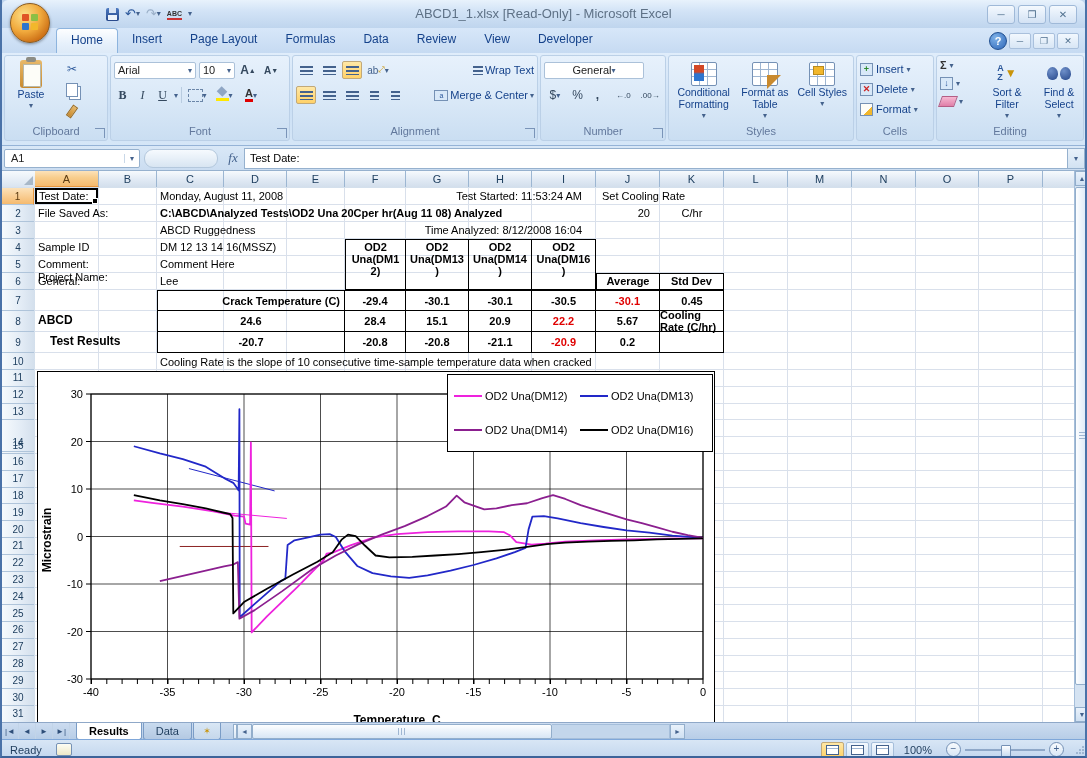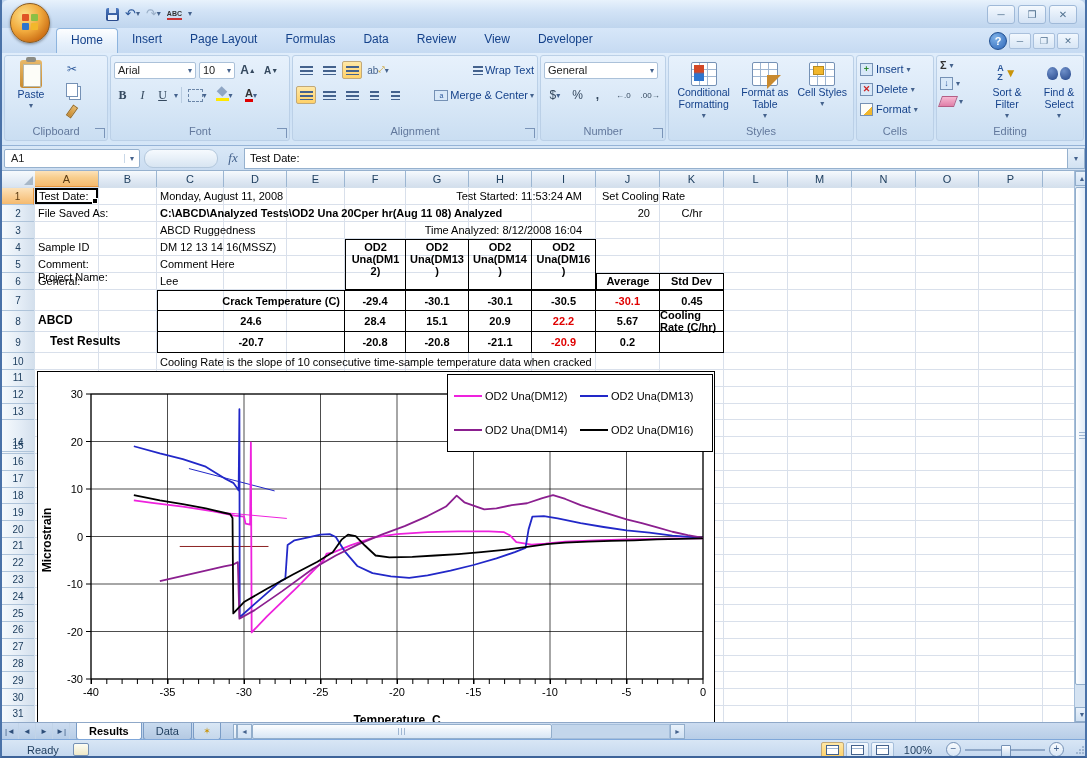--- a/index.html
+++ b/index.html
@@ -202,20 +202,21 @@
           <span>↷</span>
           <span class="qdrop">▾</span>
         </span>
       <span class="qbtn">
           <span class="spell">ABC</span>
         </span>
       <span class="qbtn">
           <span class="qdrop">▾</span>
         </span>
     </div>
+    <div id="title-text">ABCD1_1.xlsx  [Read-Only] - Microsoft Excel</div>
     <div class="winbtns">
       <span class="wbtn">─</span>
       <span class="wbtn">❐</span>
       <span class="wbtn">✕</span>
     </div>
   </div>
   <div id="orb">
     <span class="sq s1"></span>
       <span class="sq s2"></span>
       <span class="sq s3"></span>
@@ -355,21 +356,21 @@
           </span>
         </div>
       </div>
       <div class="glabel"><span>Alignment</span></div>
       <span class="launcher"></span>
     </div>
 
     <div class="group" style="left:538px;width:126px;">
       <div class="gbody">
         <div class="smallrow" style="margin-top:1px;">
-          <span class="combo" style="width:114px;">
+          <span class="combo" style="width:100px;justify-content:center;">
               <span>General</span>
               <span class="ddod">▾</span>
             </span>
         </div>
         <div class="smallrow" style="margin-top:5px;">
           <span class="tbtn" style="width:22px;">
               <span>$</span>
               <span class="ddod">▾</span>
             </span>
           <span class="tbtn" style="width:18px;">%</span>
@@ -749,21 +750,21 @@
       <span class="sarrow">◄</span>
       <span id="hthumb">
           <span class="gripv"></span>
         </span>
       <span id="htrack"></span>
       <span class="sarrow">►</span>
     </div>
   </div>
 
   <div id="statusbar">
-    <span style="margin-left:25px;">Ready</span>
+    <span style="margin-left:8px;">Ready</span>
     <span id="recicon"></span>
     <span style="flex:1;"></span>
     <span class="viewbtn on">
         <span class="vb-ic"></span>
       </span>
     <span class="viewbtn">
         <span class="vb-ic"></span>
       </span>
     <span class="viewbtn">
         <span class="vb-ic"></span>

